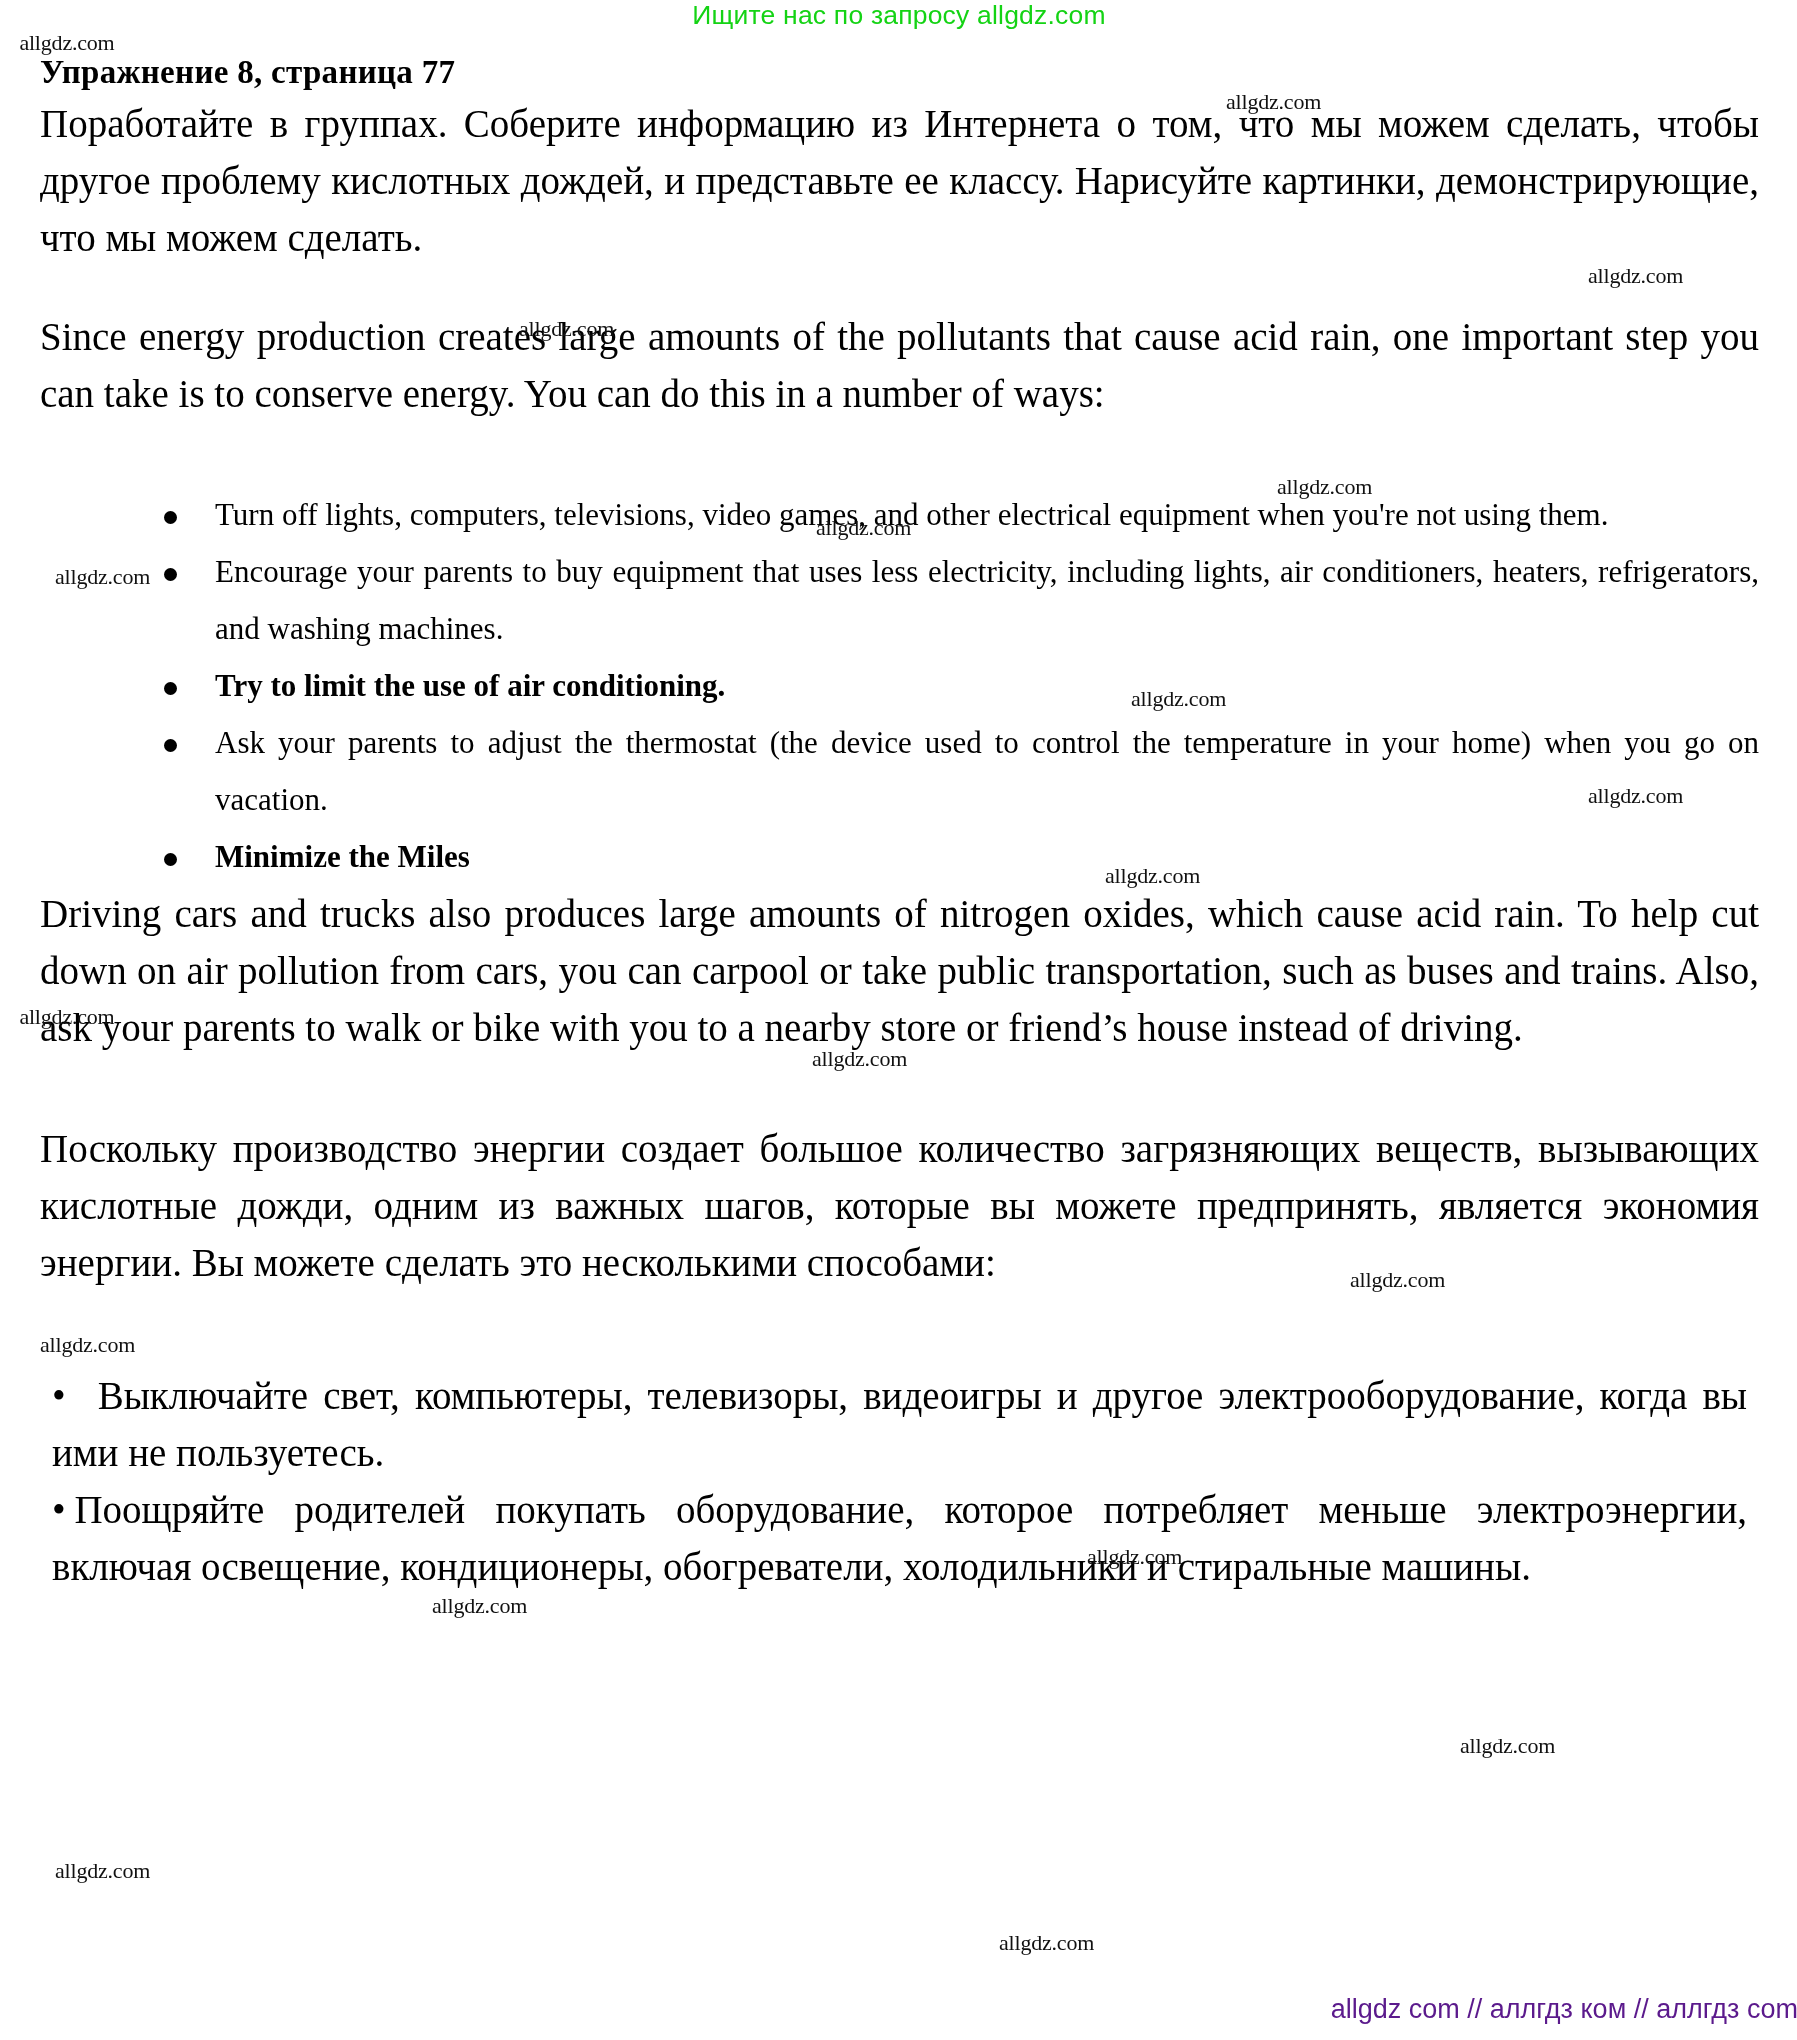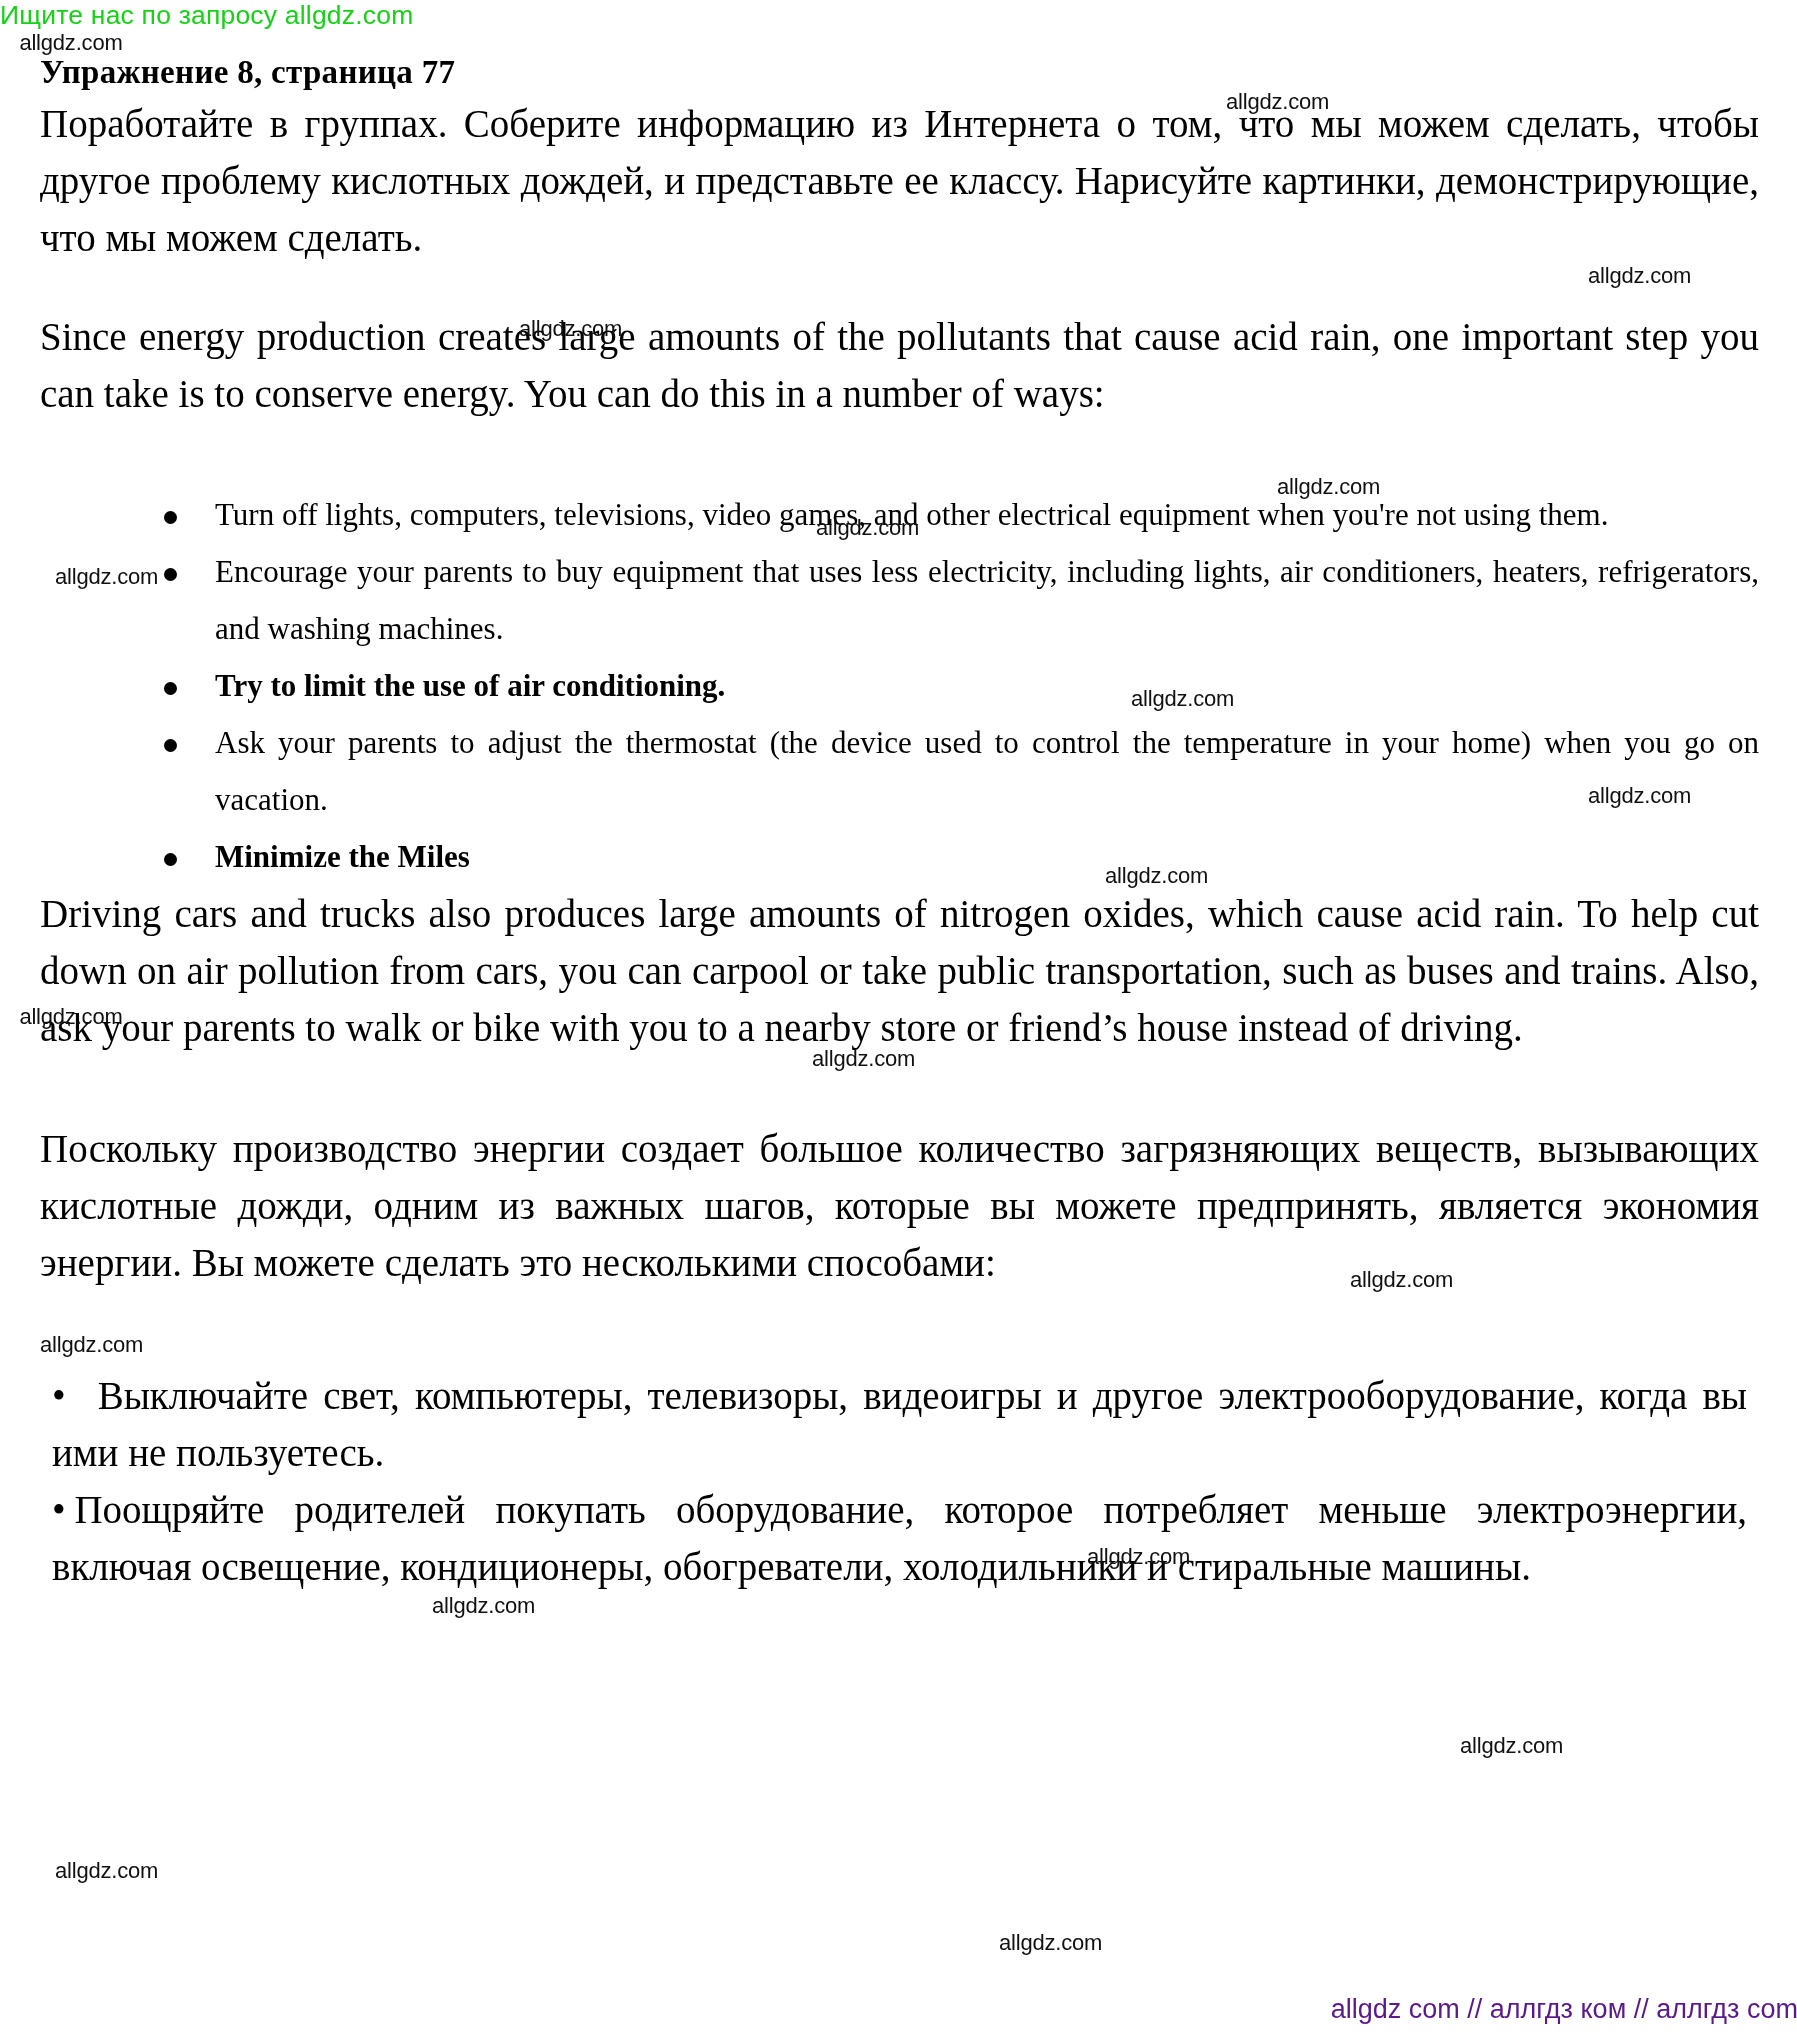--- a/index.html
+++ b/index.html
@@ -16,20 +16,21 @@
     font-family: "Liberation Serif", "DejaVu Serif", serif;
     color: #000000;
   }
 
   
   .promo-banner {
     position: absolute;
     top: 0px;
     left: 0;
     width: 100%;
+    text-align: center;
     font-family: "Liberation Sans", "DejaVu Sans", sans-serif;
     font-size: 26.5px;
     line-height: 30px;
     color: #14d314;
     letter-spacing: 0.2px;
     white-space: nowrap;
   }
 
   
   .page {
@@ -115,21 +116,21 @@
   .ru-item.spaced .ru-marker {
     padding-right: 32px;
   }
   .ru-item.tight .ru-marker {
     padding-right: 8.8px;
   }
 
   
   .wm {
     position: absolute;
-    font-family: Liberation Sans, sans-serif;
+    font-family: Liberation Serif, serif;
     font-size: 22px;
     line-height: 22px;
     color: #111111;
     white-space: nowrap;
     letter-spacing: -0.2px;
   }
 
   
   .site-footer {
     position: absolute;

